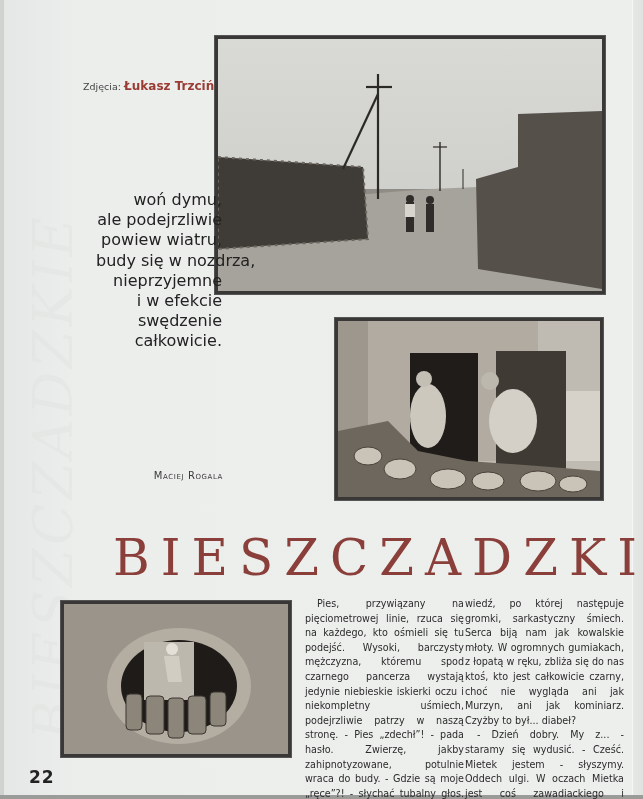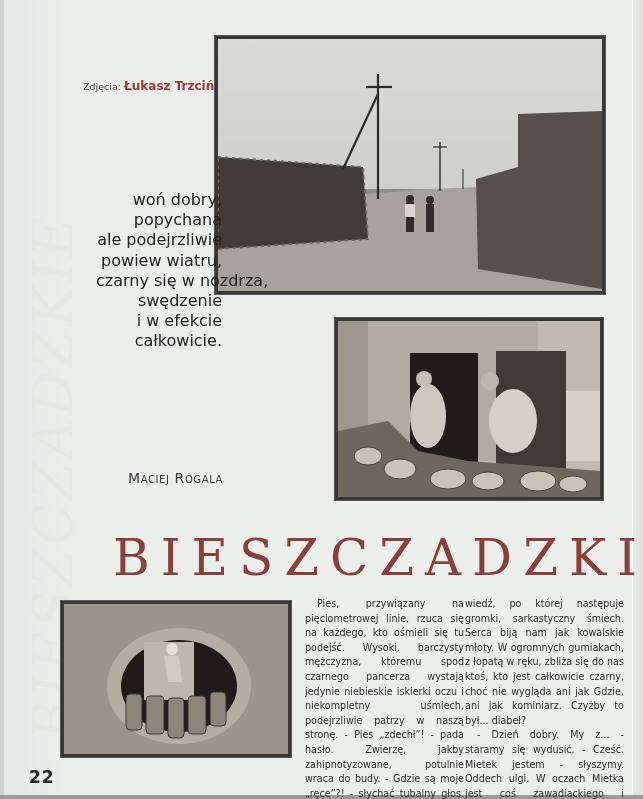--- a/index.html
+++ b/index.html
@@ -31,21 +31,21 @@
   .p1 { left:215px; top:36px; width:384px; height:252px; }
   .p2 { left:335px; top:318px; width:262px; height:176px; }
   .p3 { left:61px; top:601px; width:224px; height:150px; }
 
   .lead { position:absolute; left:96px; top:190px; width:126px; text-align:right;
     font-size:16px; line-height:20.2px; color:#222; }
   .lead .drop { font-family:"DejaVu Serif", serif; font-size:60px; line-height:48px;
     color:#1d1d1d; display:inline-block; vertical-align:bottom; margin-right:1px; }
   .lead-first { display:block; height:48px; }
   .lead-first .rest { font-size:16px; }
-  .author { position:absolute; left:103px; top:470px; font-size:14px; letter-spacing:.6px;
+  .author { position:absolute; left:103px; top:470px; font-size:10px; letter-spacing:.6px;
     color:#3a3a3a; font-variant:small-caps; width:120px; text-align:right; }
 
   .title { position:absolute; left:113px; top:529px; width:500px;
     font-family:"DejaVu Serif", serif; font-size:50px; color:#8a3f3a;
     letter-spacing:11px; line-height:58px; white-space:nowrap; }
 
   .col { position:absolute; top:597px; width:159px; font-size:9.6px; line-height:14.6px;
     color:#2b2b2b; text-align:justify; }
   .col p { margin:0; }
   .col .indent { text-indent:12px; }
@@ -139,35 +139,35 @@
         <rect x="62" y="90" width="16" height="36" rx="4"></rect>
         <rect x="82" y="92" width="18" height="38" rx="4"></rect>
         <rect x="104" y="94" width="16" height="40" rx="4"></rect>
         <rect x="124" y="92" width="18" height="38" rx="4"></rect>
         <rect x="146" y="88" width="16" height="34" rx="4"></rect>
       </g>
     </svg>
   </div>
 
   <div class="lead">
-    <span style="display:block">woń dobry,</span>
-    <span style="display:block">popychana</span>
+    <span style="display:block">woń dymu,</span>
     <span style="display:block;white-space:nowrap">ale podejrzliwie</span>
     <span style="display:block">powiew wiatru,</span>
-    <span style="display:block;white-space:nowrap">czarny się w nozdrza,</span>
+    <span style="display:block;white-space:nowrap">budy się w nozdrza,</span>
+    <span style="display:block">nieprzyjemne</span>
+    <span style="display:block">i w efekcie</span>
     <span style="display:block">swędzenie</span>
-    <span style="display:block">i w efekcie</span>
     <span style="display:block">całkowicie.</span>
   </div>
   <div class="author">Maciej Rogala</div>
 
   <div class="title">BIESZCZADZKIE</div>
 
   <div class="col c1">
     <p class="indent">Pies, przywiązany na pięciometrowej linie, rzuca się na każdego, kto ośmieli się tu podejść. Wysoki, barczysty mężczyzna, któremu spod czarnego pancerza wystają jedynie niebieskie iskierki oczu i niekompletny uśmiech, podejrzliwie patrzy w naszą stronę. - Pies „zdechł”! - pada hasło. Zwierzę, jakby zahipnotyzowane, potulnie wraca do budy. - Gdzie są moje „ręce”?! - słychać tubalny głos. Zza pieca wyłania się druga postać. - Może se spaliłeś! - pada odpo-</p>
   </div>
   <div class="col c2">
-    <p>wiedź, po której następuje gromki, sarkastyczny śmiech. Serca biją nam jak kowalskie młoty. W ogromnych gumiakach, z łopatą w ręku, zbliża się do nas ktoś, kto jest całkowicie czarny, choć nie wygląda ani jak Gdzie, ani jak kominiarz. Czyżby to był... diabeł?</p>
+    <p>wiedź, po której następuje gromki, sarkastyczny śmiech. Serca biją nam jak kowalskie młoty. W ogromnych gumiakach, z łopatą w ręku, zbliża się do nas ktoś, kto jest całkowicie czarny, choć nie wygląda ani jak Murzyn, ani jak kominiarz. Czyżby to był... diabeł?</p>
     <p class="indent">- Dzień dobry. My z... - staramy się wydusić. - Cześć. Mietek jestem - słyszymy. Oddech ulgi. W oczach Mietka jest coś zawadiackiego i przyjaznego zarazem. Wyciąga w naszą stronę rękę.</p>
   </div>
 
   <div class="pagenum">22</div>
 </div>
 
 </body></html>

